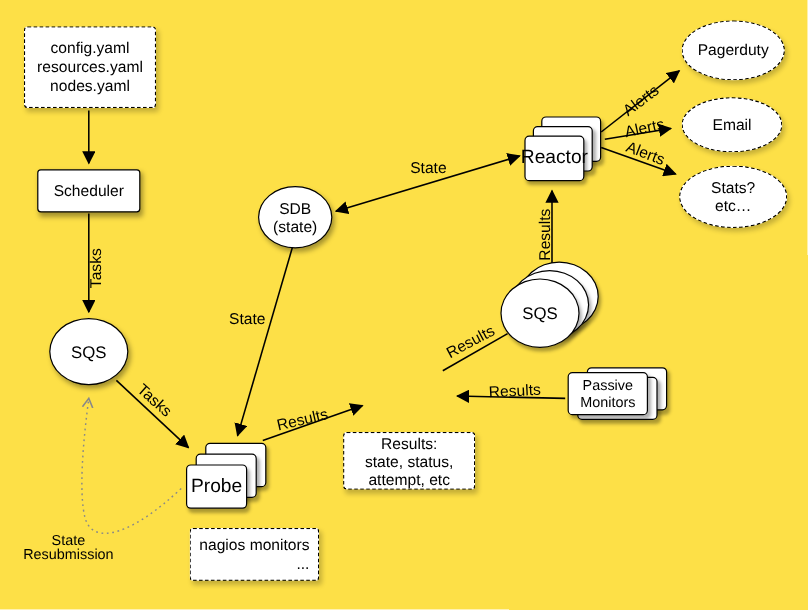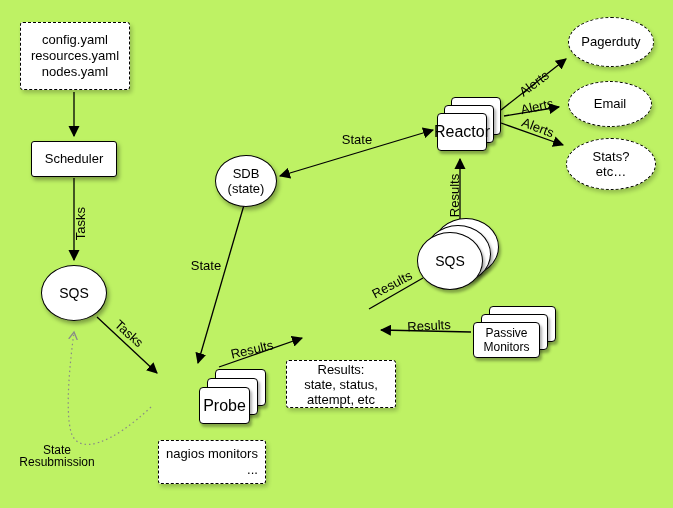--- a/index.html
+++ b/index.html
@@ -1,17 +1,17 @@
 <!DOCTYPE html>
 <html><head>
 <meta charset="utf-8">
 <style>
   html,body{margin:0;padding:0;background:#fff;}
   #canvas{
-    position:relative;width:673px;height:508px;background:#bef264;overflow:hidden;
+    position:relative;width:673px;height:508px;background:#fde047;overflow:hidden;
     font-family:"Liberation Sans",sans-serif;color:#000;
   }
   #edges{position:absolute;left:0;top:0;width:673px;height:508px;}
   .node{
     position:absolute;background:#fff;border:1.5px solid #000;border-radius:3px;
     display:flex;align-items:center;justify-content:center;text-align:center;
     font-size:13px;line-height:16px;white-space:pre-line;
     box-shadow:2px 3px 4px rgba(0,0,0,0.35);
     box-sizing:border-box;
   }
@@ -89,25 +89,25 @@
   <div class="stack" style="left:417px;top:218px;width:82px;height:72px;">
     <div class="layer ellipse" style="left:16px;top:0;width:66px;height:58px;"></div>
     <div class="layer ellipse" style="left:8px;top:7px;width:66px;height:58px;"></div>
     <div class="layer ellipse front" style="left:0;top:14px;width:66px;height:58px;font-size:14px;">SQS</div>
   </div>
 
 
   <div class="stack" style="left:473px;top:306px;width:83px;height:52px;">
     <div class="layer" style="left:16px;top:0;width:67px;height:36px;"></div>
     <div class="layer" style="left:8px;top:8px;width:67px;height:36px;"></div>
-    <div class="layer front" style="left:0;top:16px;width:67px;height:36px;font-size:12px;line-height:14px;">Passive
+    <div class="layer front" style="left:0;top:4px;width:67px;height:36px;font-size:12px;line-height:14px;">Passive
 Monitors</div>
   </div>
 
-  <div class="stack" style="left:155px;top:369px;width:67px;height:55px;margin-left:44px;">
+  <div class="stack" style="left:155px;top:369px;width:67px;height:55px;">
     <div class="layer" style="left:16px;top:0;width:51px;height:37px;"></div>
     <div class="layer" style="left:8px;top:9px;width:51px;height:37px;"></div>
     <div class="layer front" style="left:0;top:18px;width:51px;height:37px;">Probe</div>
   </div>
 
   <div class="node dashed" style="left:286px;top:360px;width:110px;height:48px;line-height:15px;">Results:
 state, status,
 attempt, etc</div>
 
   <div class="node dashed" style="left:158px;top:440px;width:108px;height:44px;line-height:16px;text-align:right;">nagios monitors

